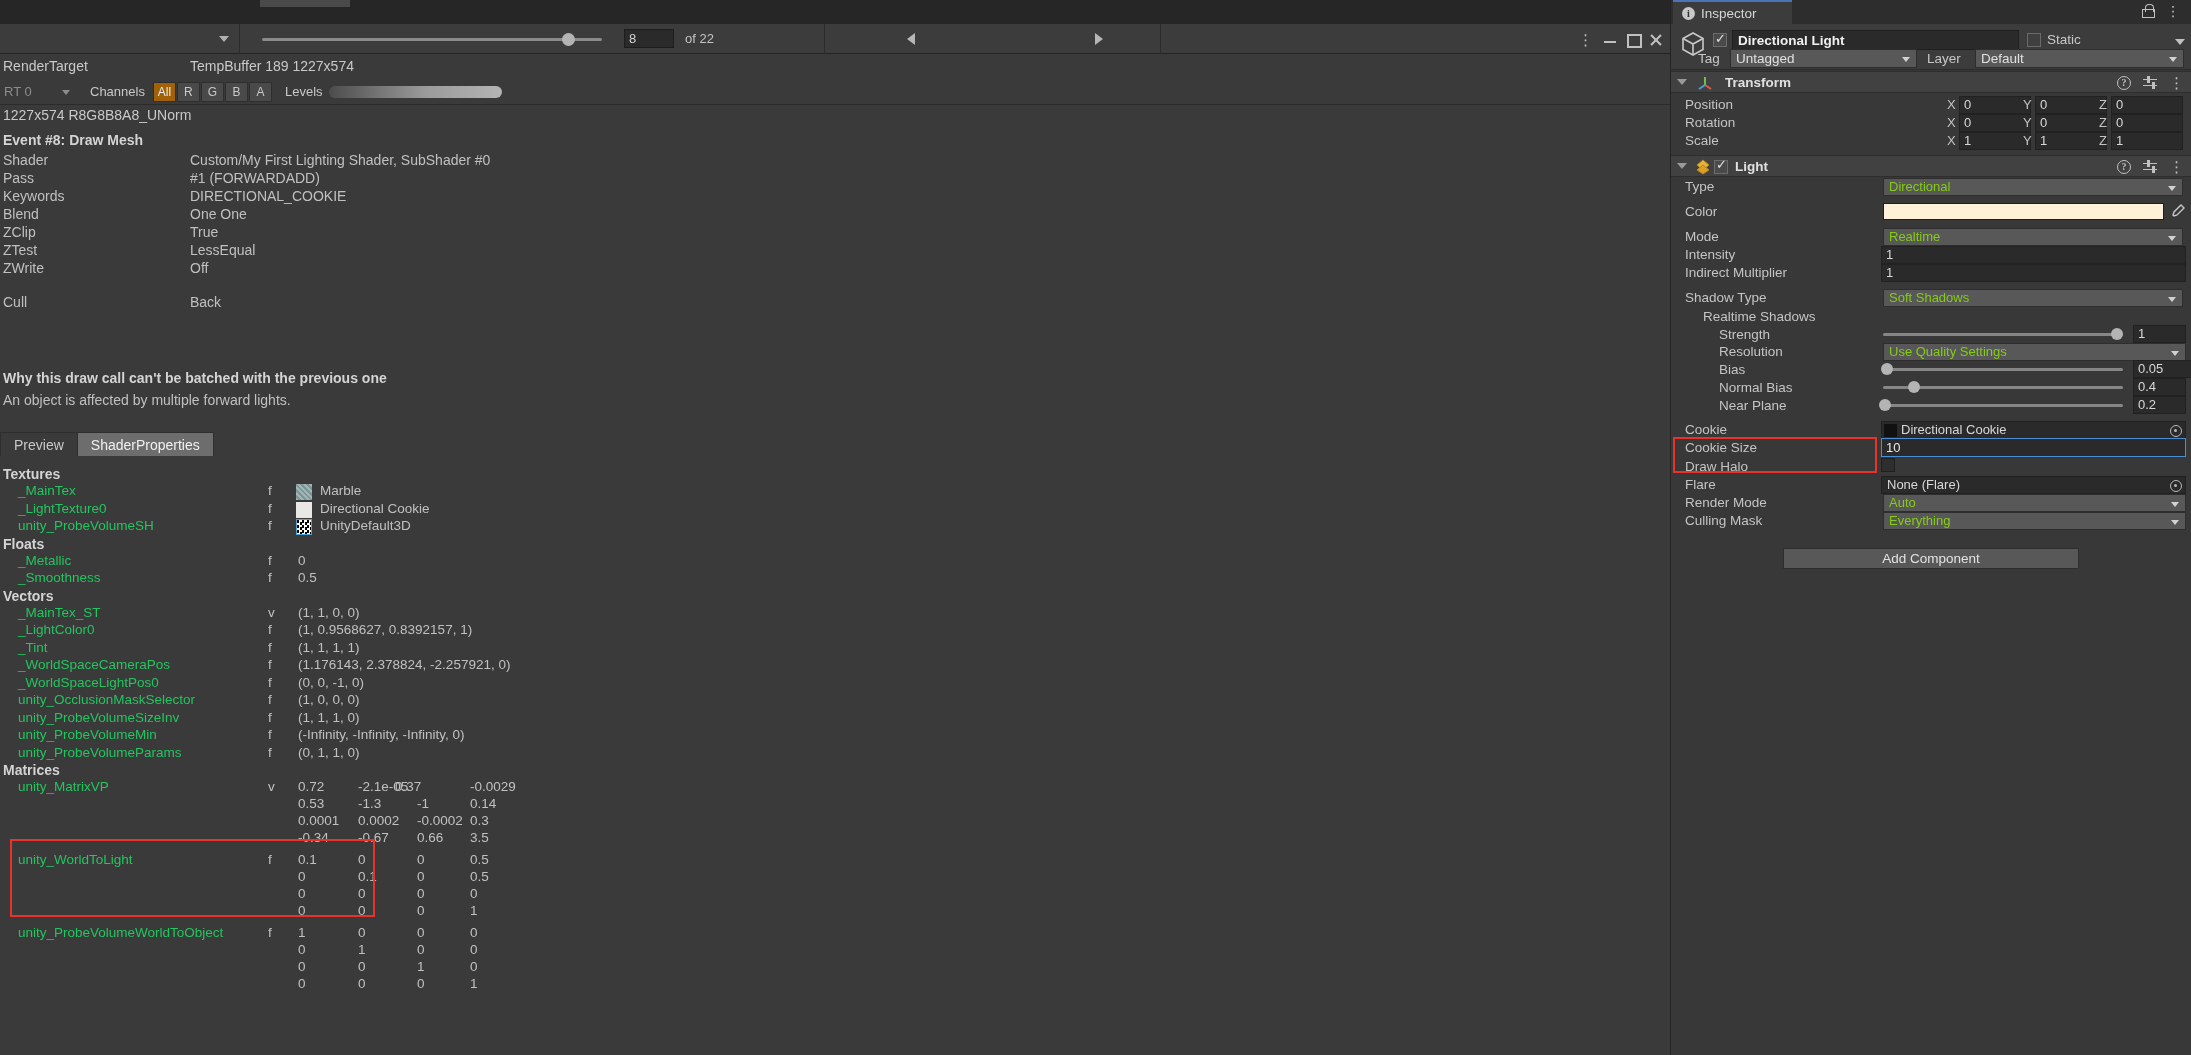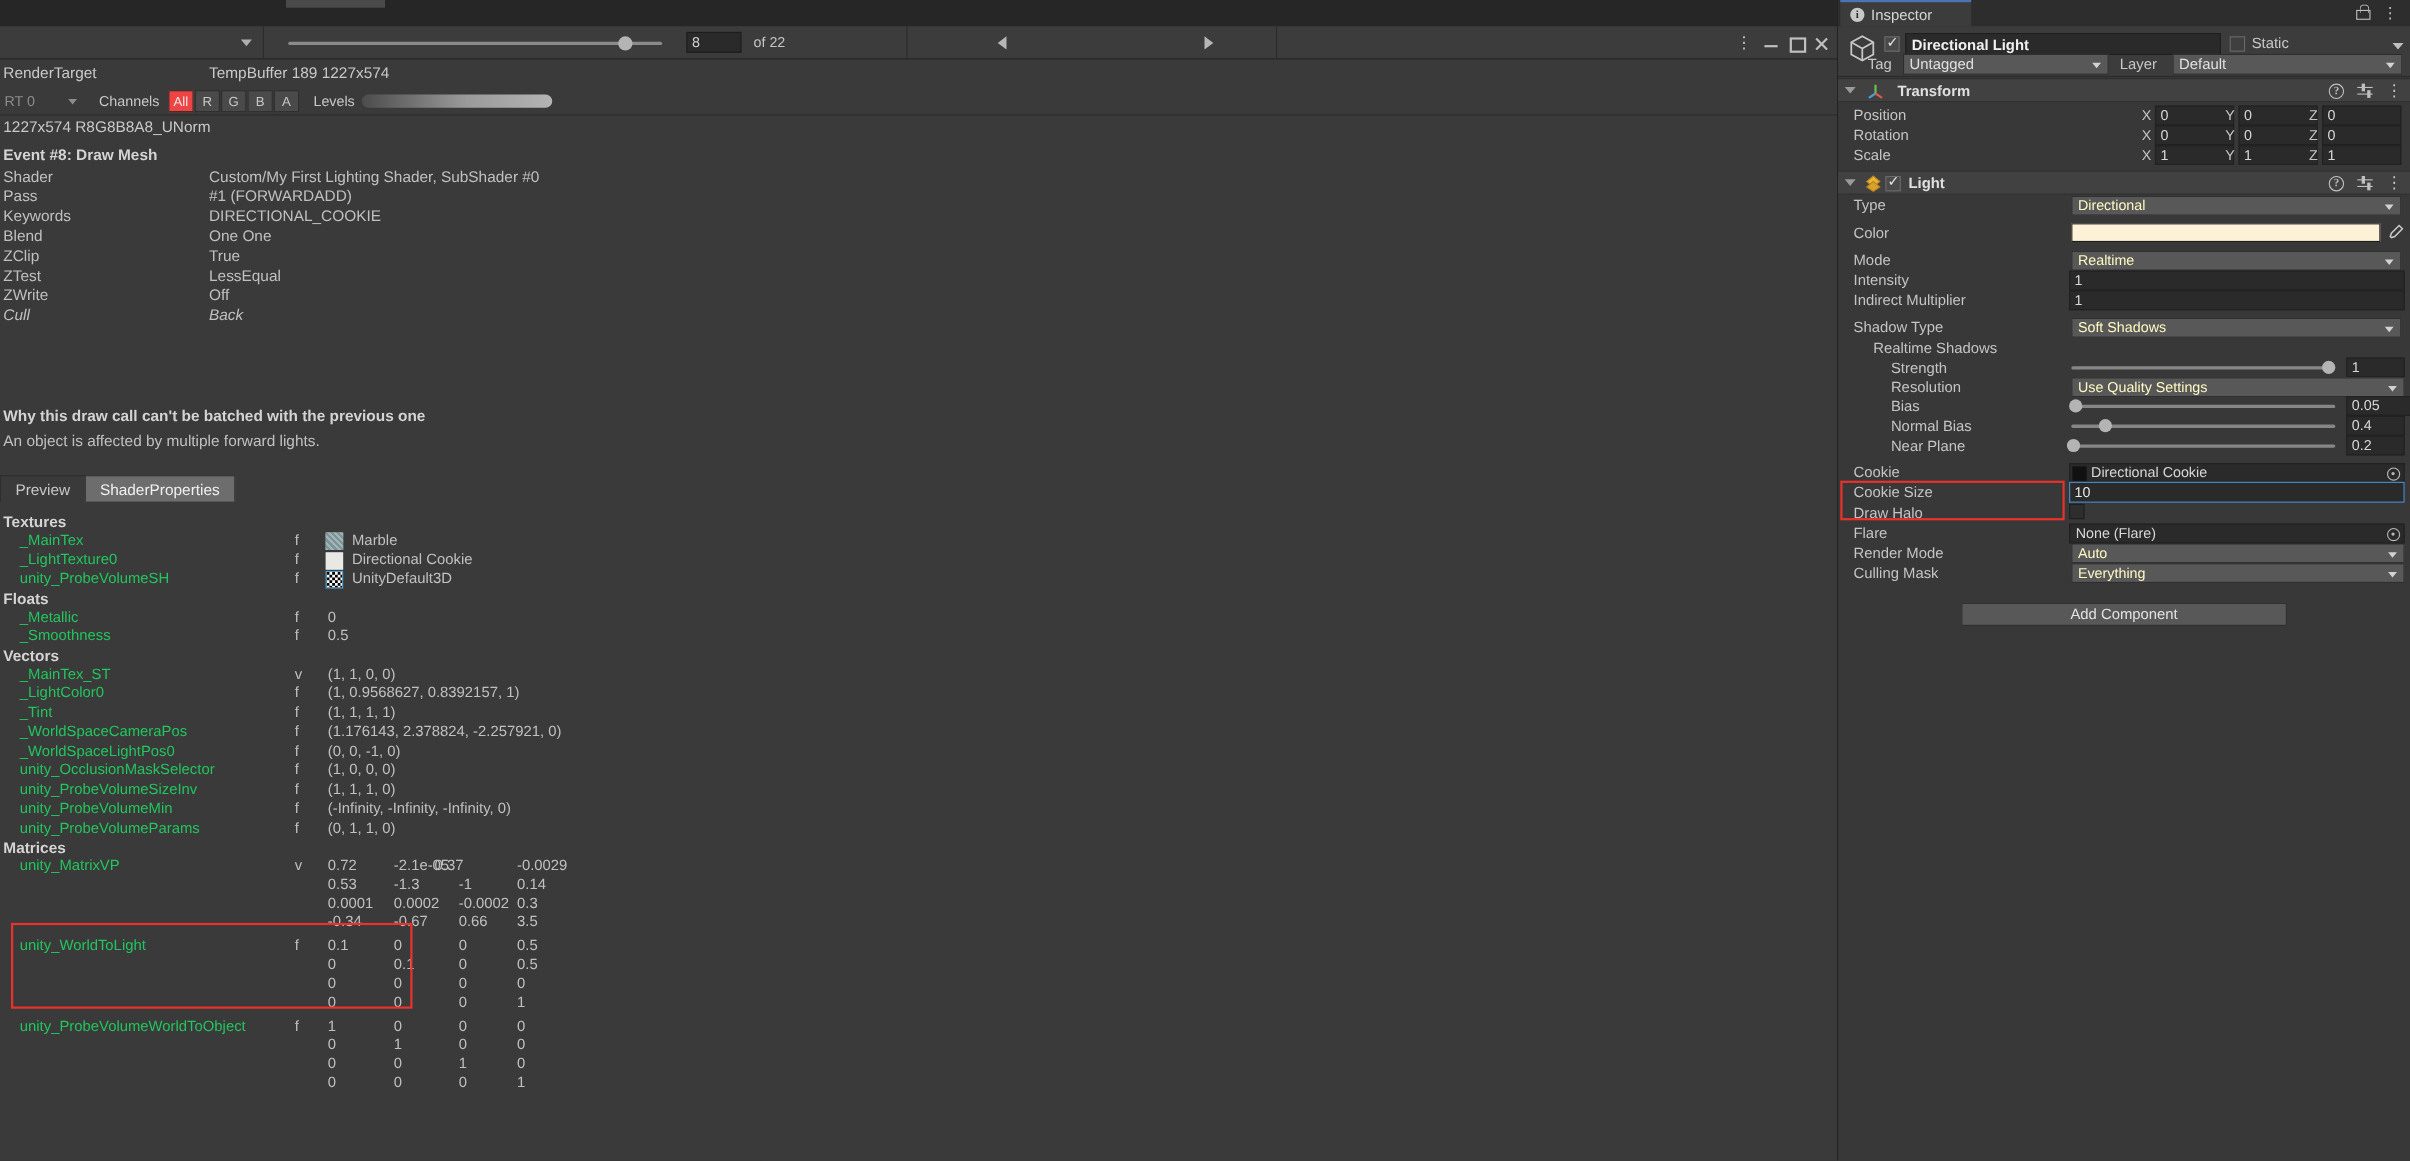--- a/index.html
+++ b/index.html
@@ -115,21 +115,21 @@
     position: absolute; right: 12px; top: 11px; width:0;height:0;
     border-left: 4px solid transparent; border-right: 4px solid transparent;
     border-top: 5px solid #8c8c8c;
   }
   .ch-label { font-size: 13px; color: #c8c8c8; padding: 0 8px; line-height: 26px; }
   .ch-btn {
     width: 23px; height: 20px; background: #4a4a4a; border: 1px solid #2e2e2e;
     margin-right: 1px; font-size: 12px; color: #c8c8c8;
     display:flex; align-items:center; justify-content:center;
   }
-  .ch-btn.on { background: #ef4444; color: #eaeaea; }
+  .ch-btn.on { background: #a16207; color: #eaeaea; }
   .levels-label { font-size: 13px; color: #c8c8c8; margin-left: 12px; margin-right: 6px; }
   .levels-bar {
     width: 173px; height: 12px; border-radius: 7px;
     background: linear-gradient(90deg, #4c4c4c 0%, #9a9a9a 55%, #b4b4b4 100%);
   }
 
   
   .fd-fmt {
     position: absolute; left: 3px; top: 107px; font-size: 14px; color: #c9c9c9;
   }
@@ -299,21 +299,21 @@
   .preset-dot2 { position:absolute; left:9px; top:6px; width:3px; height:7px; background:#c0c0c0; }
 
   .irow { position: absolute; left: 0; width: 521px; height: 18px; font-size: 13.5px; }
   .irow .lbl { position: absolute; color: #c4c4c4; white-space: nowrap; }
   .ifield {
     position: absolute; height: 18px; background: #2a2a2a; border: 1px solid #212121;
     color: #d8d8d8; font-size: 13px; line-height: 16px; padding-left: 4px;
   }
   .iselect {
     position: absolute; height: 18px; background: #585858; border: 1px solid #2e2e2e;
-    color: #fef9c3; font-size: 13px; line-height: 16px; padding-left: 5px;
+    color: #84cc16; font-size: 13px; line-height: 16px; padding-left: 5px;
   }
   .axis { position: absolute; font-size: 13px; color: #c4c4c4; }
 
   .colorfield {
     position: absolute; height: 17px; border: 1px solid #1e1e1e;
   }
   .eyedropper { position: absolute; width: 16px; height: 16px; }
 
   .slider-row-track {
     position: absolute; height: 3px; background: #868686; border-radius: 2px;
@@ -434,21 +434,21 @@
         <span class="v">True</span>
       </div>
       <div class="fd-kv" style="top: 242px;">
         <span class="k">ZTest</span>
         <span class="v">LessEqual</span>
       </div>
       <div class="fd-kv" style="top: 260px;">
         <span class="k">ZWrite</span>
         <span class="v">Off</span>
       </div>
-      <div class="fd-kv" style="top: 278px; font-style: italic;">
+      <div class="fd-kv" style="top: 294px;">
         <span class="k">Cull</span>
         <span class="v">Back</span>
       </div>
     </div>
 
   <div class="fd-batch-title">Why this draw call can't be batched with the previous one</div>
   <div class="fd-batch-body">An object is affected by multiple forward lights.</div>
 
   <div class="fd-tabs">
     <div class="fd-tab">Preview</div>

